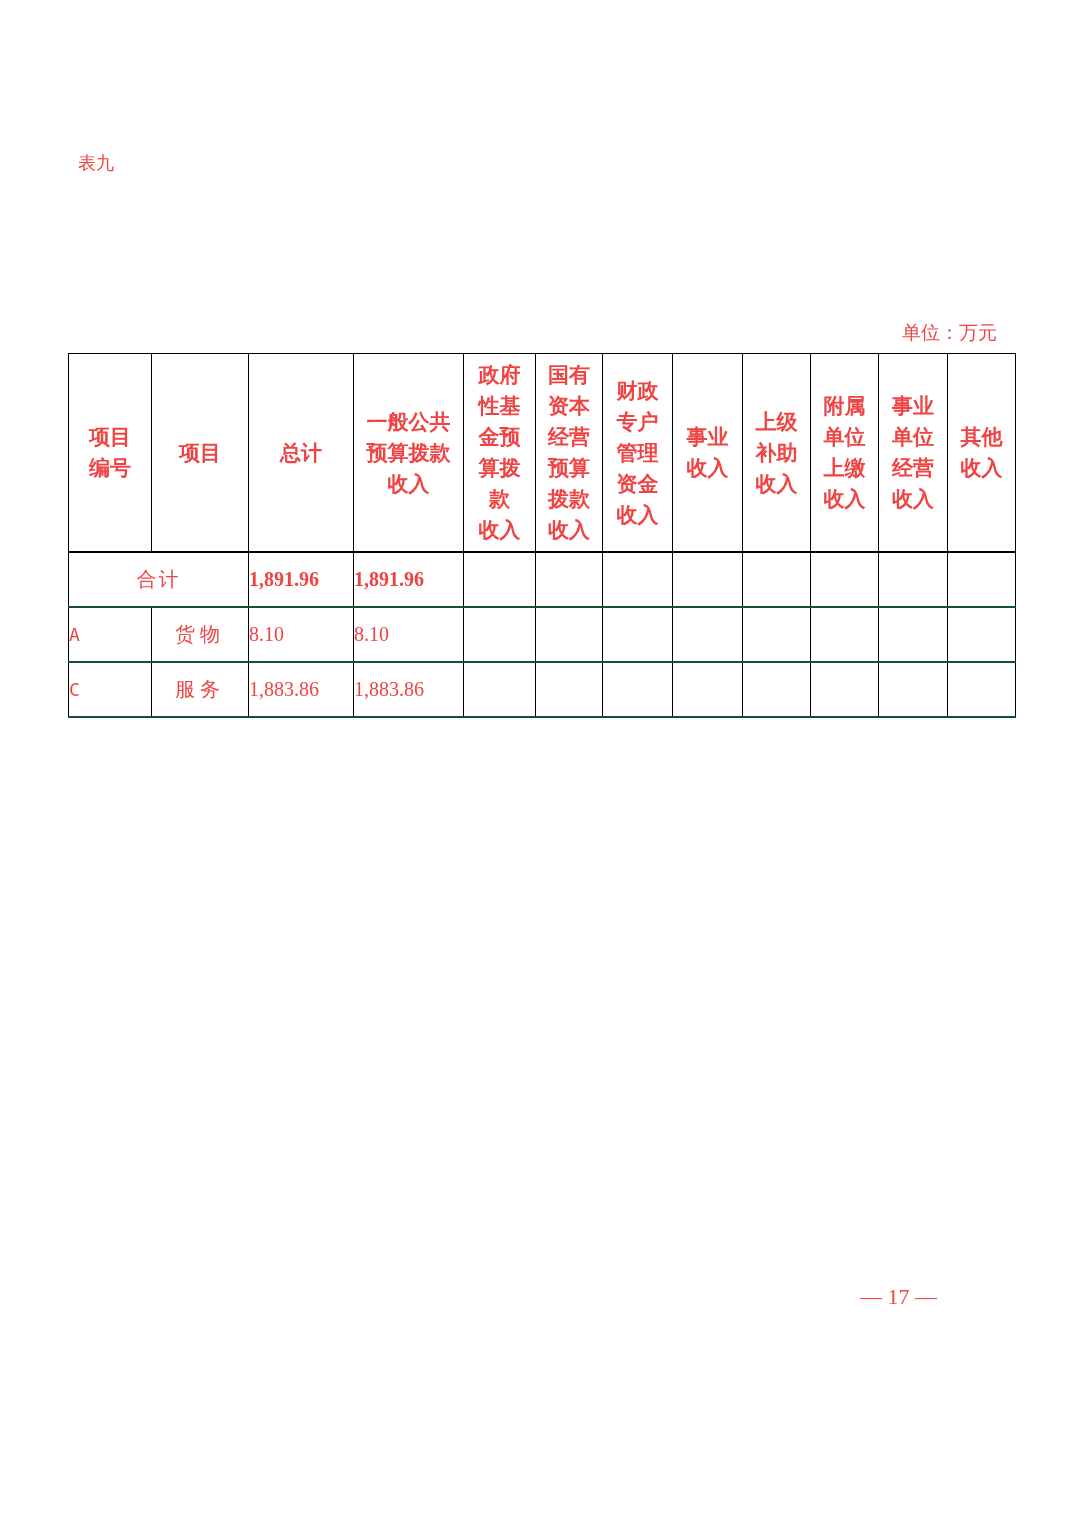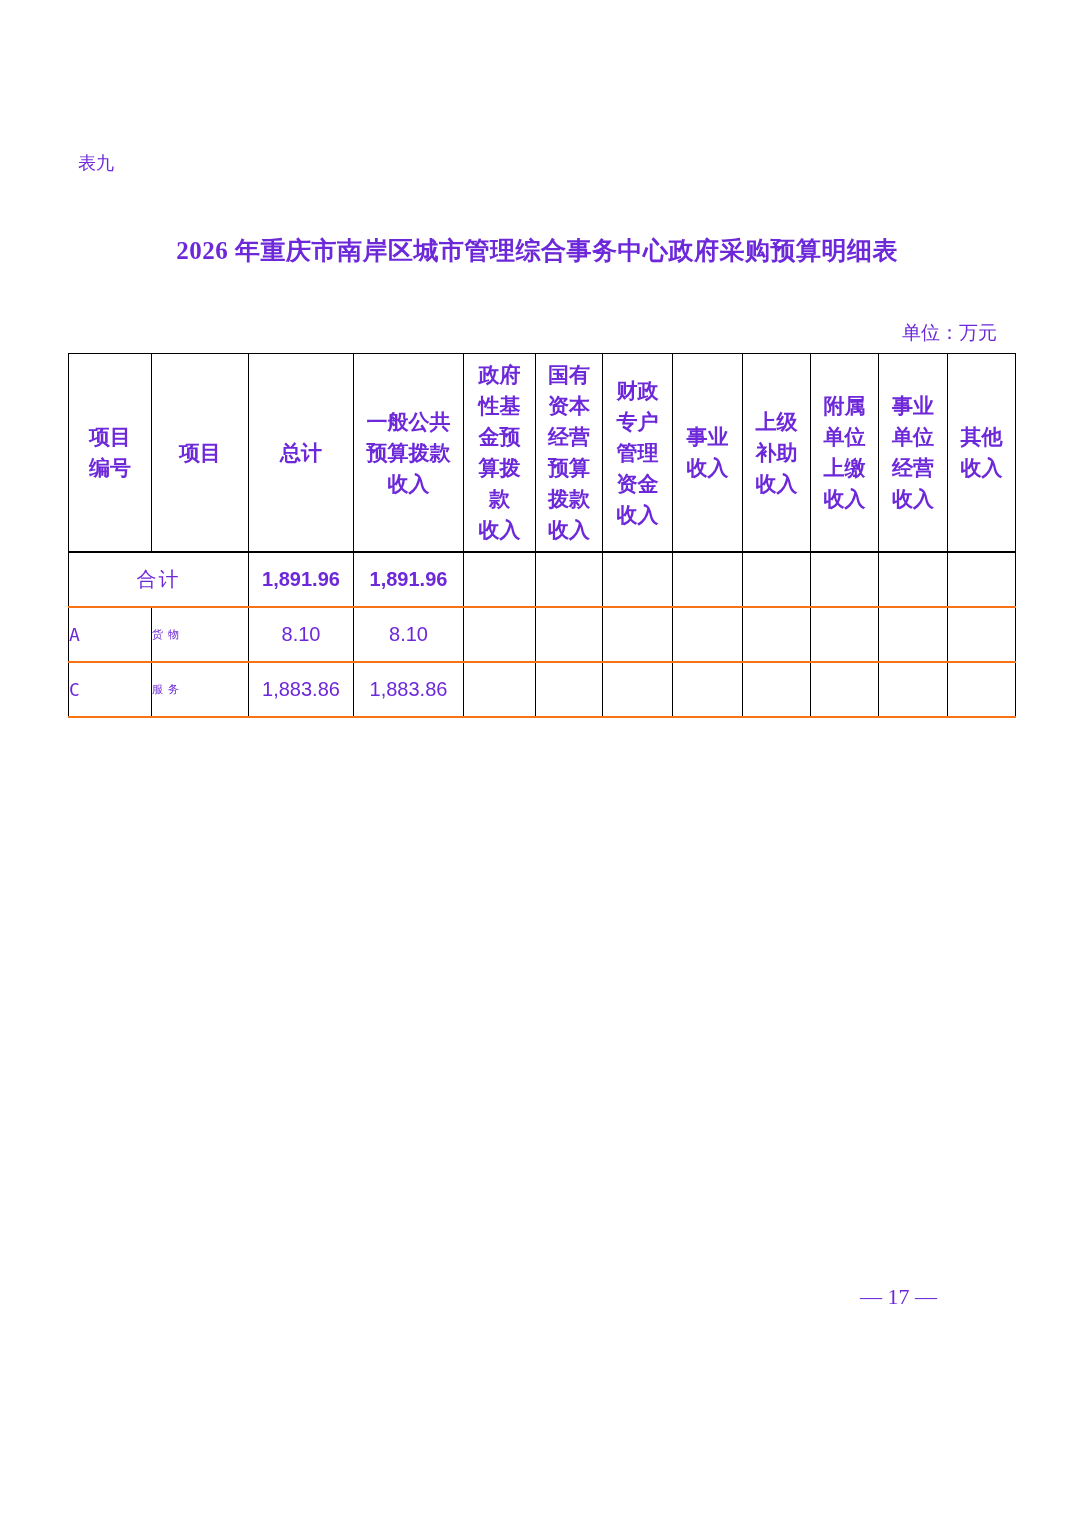--- a/index.html
+++ b/index.html
@@ -5,21 +5,21 @@
   html, body {
     margin: 0;
     padding: 0;
     background: #ffffff;
   }
   .sheet {
     position: relative;
     width: 1074px;
     height: 1520px;
     background: #ffffff;
-    color: #6d28d9;
+    color: #ef4444;
     font-family: "Liberation Serif", "DejaVu Serif", serif;
     overflow: hidden;
   }
   .sheet-label {
     position: absolute;
     left: 78px;
     top: 153px;
     font-size: 18px;
     line-height: 1.2;
   }
@@ -63,63 +63,62 @@
   table.budget thead th {
     font-family: "Liberation Sans", "DejaVu Sans", sans-serif;
     font-weight: bold;
     font-size: 21px;
     line-height: 31px;
     text-align: center;
     white-space: pre-line;
   }
   table.budget tbody tr {
     height: 55px;
-    border-bottom: 2px solid #f97316;
+    border-bottom: 2px solid #14532d;
   }
   td.total-label {
     text-align: center;
     font-size: 20px;
     letter-spacing: 2px;
   }
   td.code {
     text-align: left;
     padding-left: 10px;
     font-size: 18px;
     font-family: "DejaVu Sans Mono", "Liberation Mono", monospace;
   }
   td.item {
+    text-align: center;
+    padding-left: 11px;
+    font-size: 20px;
+    letter-spacing: 5px;
+  }
+  td.val {
     text-align: left;
-    padding-left: 11px;
-    font-size: 11px;
-    letter-spacing: 5px;
-  }
-  td.val {
-    text-align: center;
     padding-right: 8px;
     font-size: 20px;
-    font-family: Liberation Sans, sans-serif;
+    font-family: Liberation Serif, serif;
   }
   tr.total-row td.val {
     font-weight: bold;
   }
   .page-number {
     position: absolute;
     top: 1284px;
     right: 137px;
     font-size: 22px;
   }
 </style>
 </head>
 <body>
 
 <div class="sheet">
 
   <div class="sheet-label">表九</div>
 
-  <h1 class="page-title">2026 年重庆市南岸区城市管理综合事务中心政府采购预算明细表</h1>
 
   <div class="unit-label">单位：万元</div>
 
   <table class="budget">
     <colgroup>
       <col style="width:83px">
       <col style="width:97px">
       <col style="width:105px">
       <col style="width:110px">
       <col style="width:72px">

